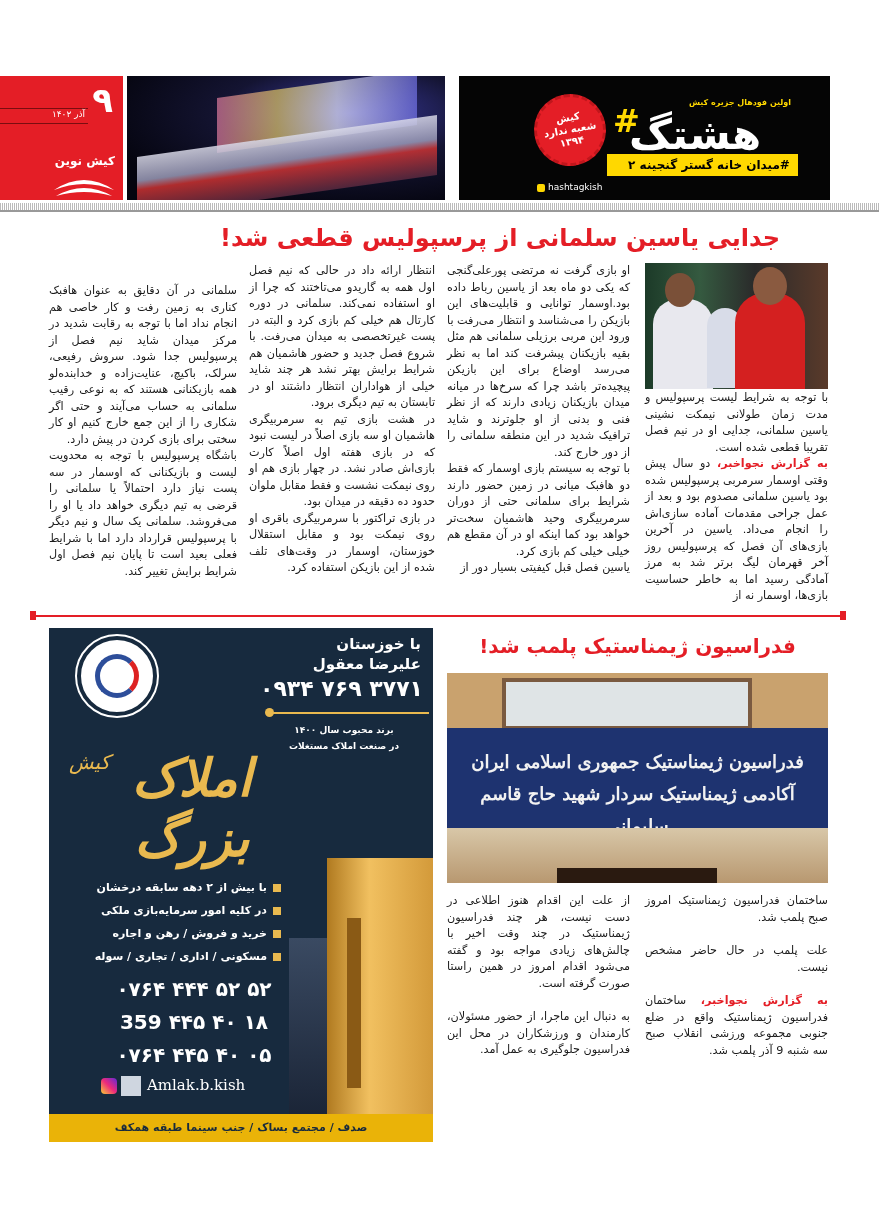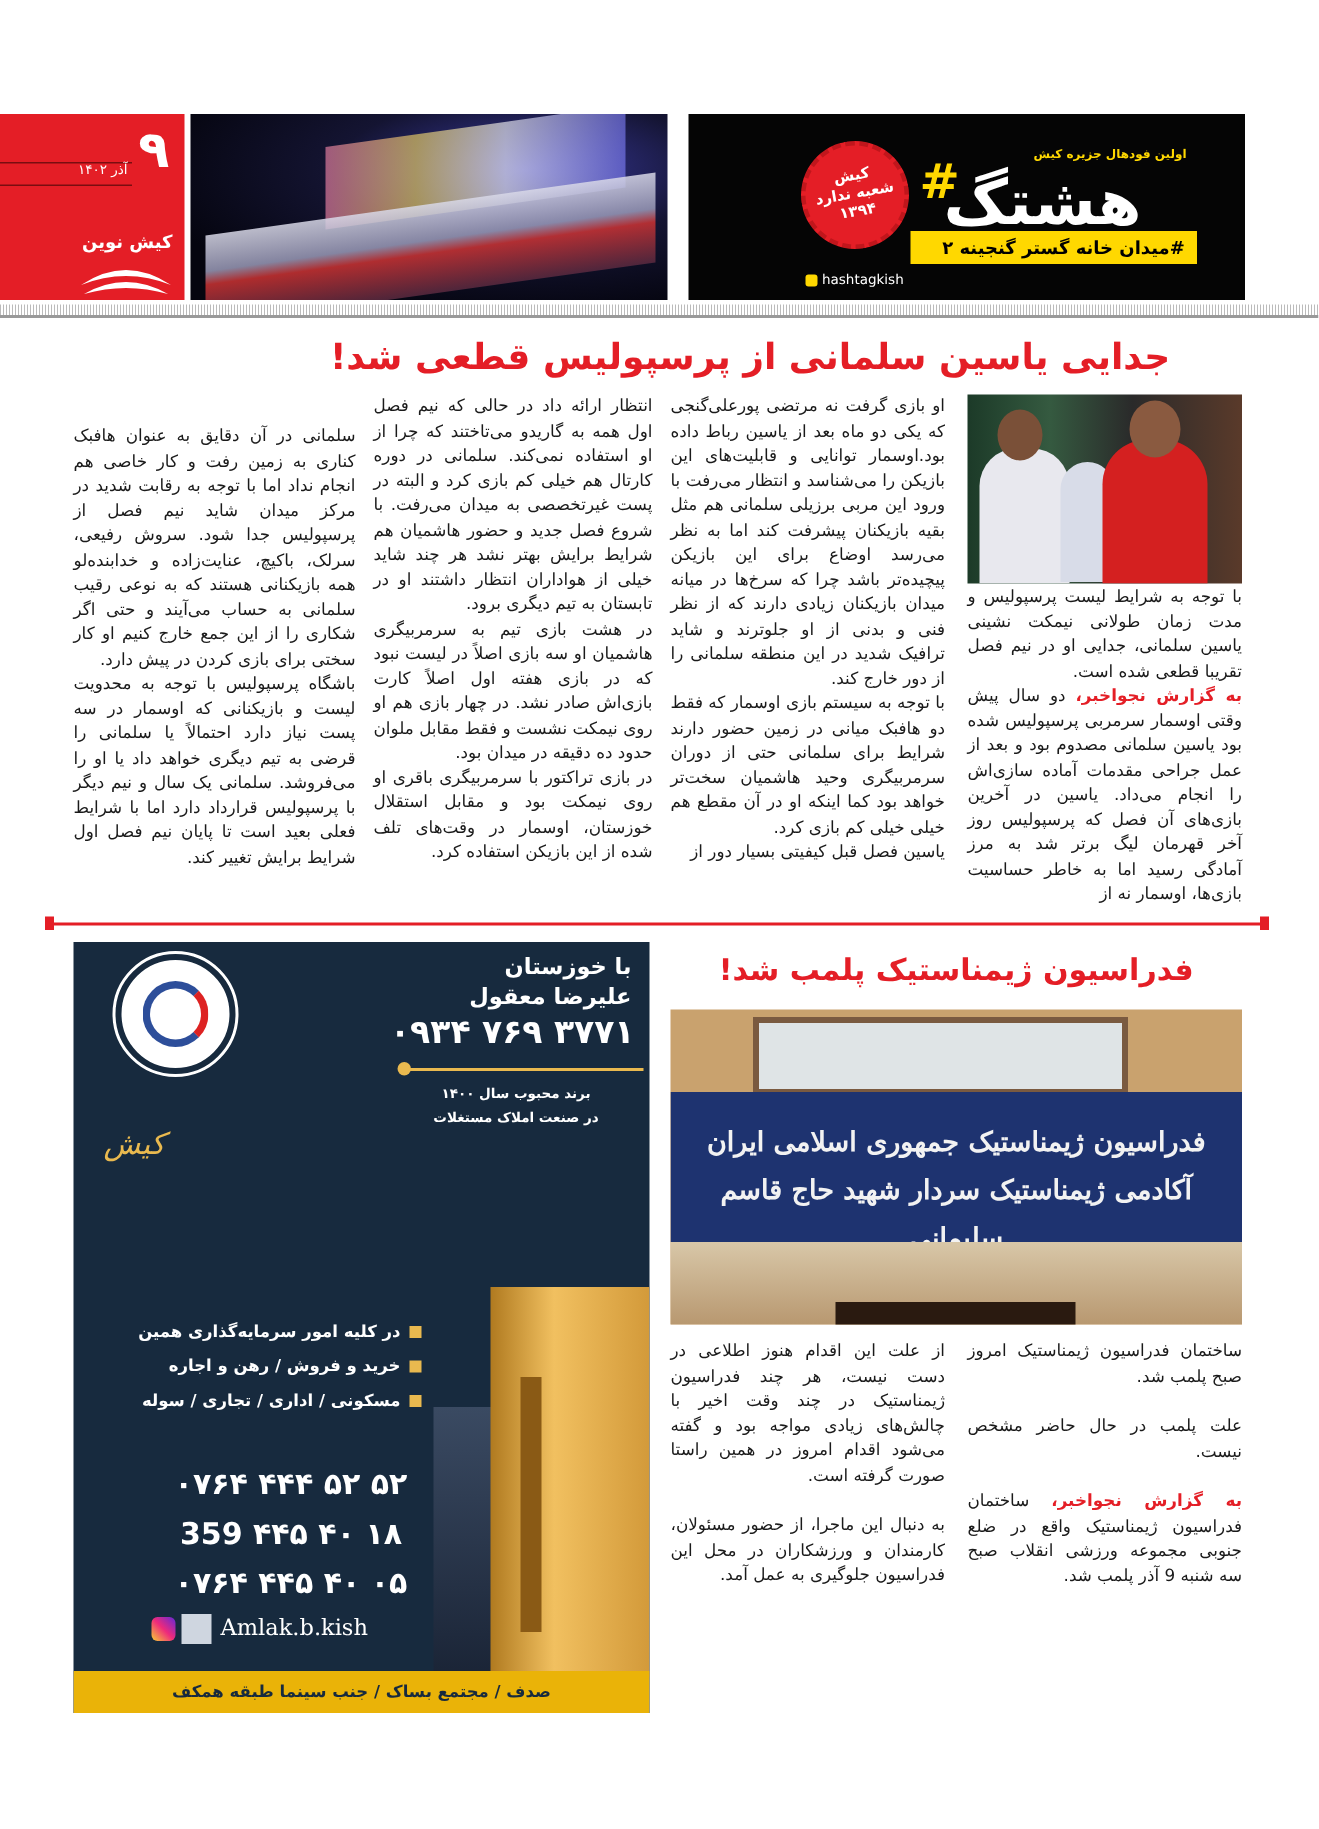--- a/index.html
+++ b/index.html
@@ -172,25 +172,27 @@
     <div>با خوزستان</div>
     <div>علیرضا معقول</div>
   </div>
   <div class="abs phone-big">۰۹۳۴ ۷۶۹ ۳۷۷۱</div>
   <div class="abs gold-line"></div>
   <div class="abs gold-dot"></div>
   <div class="abs brand-note">
     <div>برند محبوب سال ۱۴۰۰</div>
     <div>در صنعت املاک مستغلات</div>
   </div>
+  <div class="abs calli">املاک بزرگ</div>
   <div class="abs calli-small">کیش</div>
   <div class="abs tower2"></div>
   <div class="abs towers"></div>
   <div class="abs bullets">
-    <div>در کلیه امور سرمایه‌گذاری همین</div>
+    <div>با بیش از ۲ دهه سابقه درخشان</div>
+    <div>در کلیه امور سرمایه‌بازی ملکی</div>
     <div>خرید و فروش / رهن و اجاره</div>
     <div>مسکونی / اداری / تجاری / سوله</div>
   </div>
   <div class="abs phones">
     <div>۰۷۶۴ ۴۴۴ ۵۲ ۵۲</div>
     <div>359 ۴۴۵ ۴۰ ۱۸</div>
     <div>۰۷۶۴ ۴۴۵ ۴۰ ۰۵</div>
   </div>
   <div class="abs insta">
     <span class="ig"></span><span class="qr"></span><span>Amlak.b.kish</span>

